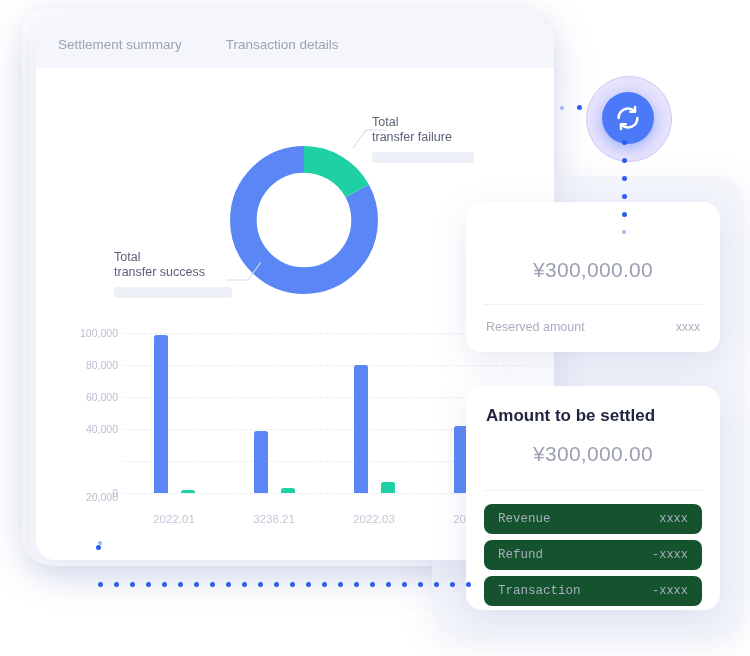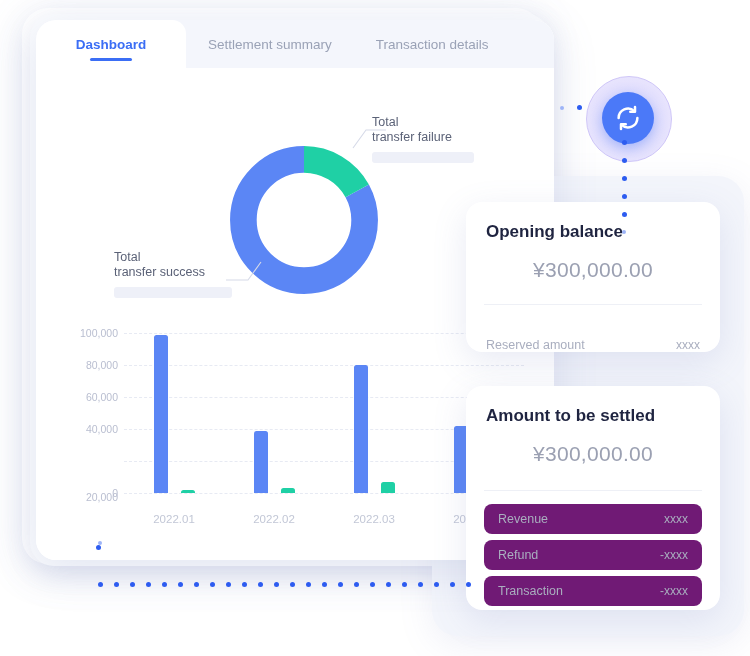--- a/index.html
+++ b/index.html
@@ -113,22 +113,22 @@
     position:absolute;left:0;right:0;top:56px;text-align:center;
     font-size:21px;color:#9b a0b2;color:#9ba0b2;letter-spacing:.3px;
   }
   .divider{position:absolute;left:18px;right:18px;height:1px;background:#eef0f6;}
   .kv{
     position:absolute;left:20px;right:20px;display:flex;
     align-items:center;justify-content:space-between;
     font-size:12.5px;color:#a9aebf;
   }
   .kv.boxed{
-    background:#701a75;border-radius:8px;height:30px;
-    padding:0 14px;left:18px;right:18px;
+    background:#14532d;border-radius:8px;height:30px;
+    padding:0 14px;left:18px;right:18px;font-family:Liberation Mono, monospace;
   }
   .kv .val{color:#a9aebf;font-size:12px;}
 
   
   .halo{
     position:absolute;left:586px;top:76px;width:84px;height:84px;border-radius:50%;
     background:radial-gradient(circle at 50% 50%, #ded9fb 0%, #e6e2fd 60%, #ece9fe 100%);
     border:1px solid #cfc6f8;
   }
   .refresh{
@@ -145,24 +145,20 @@
 
 <div class="stage">
 
   <div class="ghost-left"></div>
   <div class="ghost-left2"></div>
   <div class="ghost-right"></div>
 
   <div class="window">
 
     <div class="tabbar">
-      <div class="tab active">
-        <span>Dashboard</span>
-        <span class="underline"></span>
-      </div>
       <div class="tab">
         <span>Settlement summary</span>
       </div>
       <div class="tab">
         <span>Transaction details</span>
       </div>
       <div class="tabs-fill"></div>
     </div>
 
     <div class="panel-body">
@@ -226,34 +222,33 @@
                 <div class="bar green" style="height: 11.2px;"></div>
               </div>
               <div class="group">
                 <div class="bar blue" style="height: 67.2px;"></div>
                 <div class="bar green" style="height: 30.4px;"></div>
               </div>
             </div>
         </div>
         <div class="xaxis" id="xaxis">
             <div class="xlab">2022.01</div>
-            <div class="xlab">2022.02</div>
+            <div class="xlab">3238.21</div>
             <div class="xlab">2022.03</div>
             <div class="xlab">2022.04</div>
           </div>
       </div>
 
     </div>
   </div>
 
   <div class="card card-opening">
-    <div class="card-title">Opening balance</div>
     <div class="card-amount">¥300,000.00</div>
     <div class="divider" style="top:102px;"></div>
-    <div class="kv" style="top:118px;margin-top:18px;">
+    <div class="kv" style="top:118px;">
       <span>Reserved amount</span>
       <span class="val">xxxx</span>
     </div>
   </div>
 
   <div class="card card-settled">
     <div class="card-title">Amount to be settled</div>
     <div class="card-amount">¥300,000.00</div>
     <div class="divider" style="top:104px;"></div>
 

